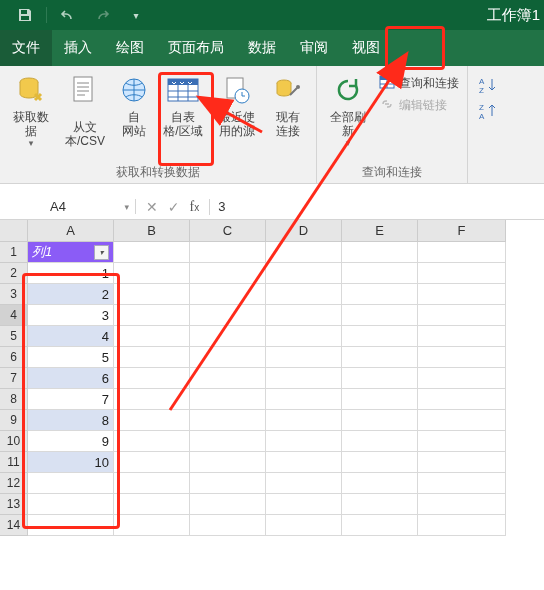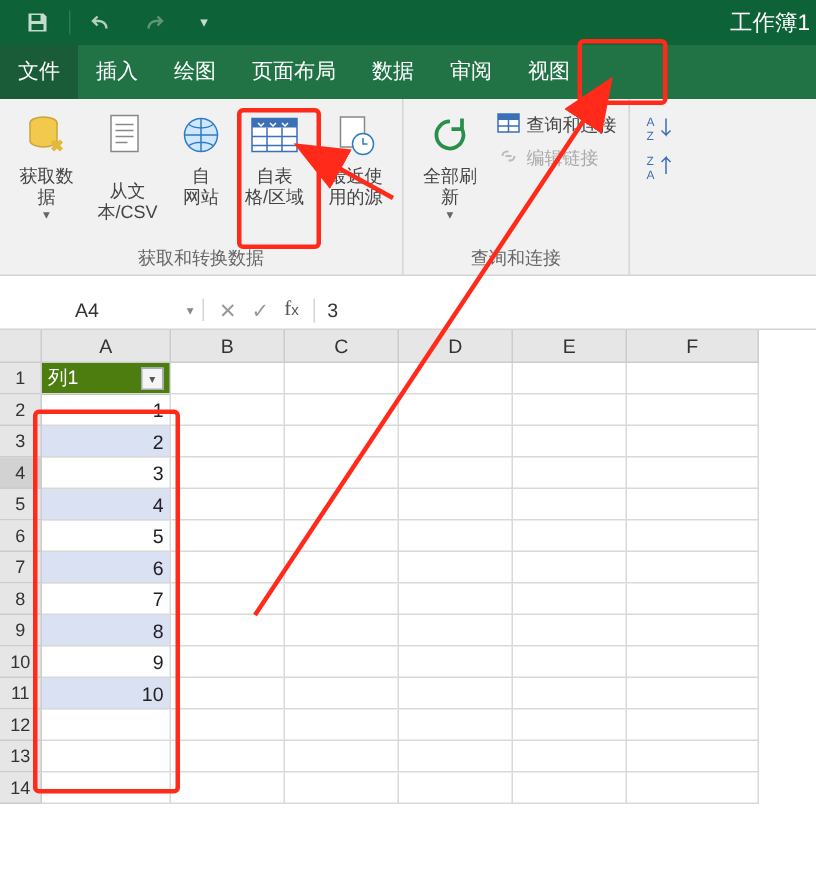--- a/index.html
+++ b/index.html
@@ -45,21 +45,21 @@
   .corner { width:28px; height:22px; background:#e6e6e6; border-right:1px solid #ccc; border-bottom:1px solid #ccc; }
   .rh { width:28px; height:21px; background:#e6e6e6; border-right:1px solid #ccc; border-bottom:1px solid #ccc; font-size:12px; color:#333; display:flex; align-items:center; justify-content:center; }
   .rh.sel { background:#d2d2d2; }
   .cols { display:flex; }
   .colwrap { display:flex; flex-direction:column; }
   .ch { height:22px; background:#e6e6e6; border-right:1px solid #ccc; border-bottom:1px solid #ccc; font-size:13px; color:#333; display:flex; align-items:center; justify-content:center; }
   .ch.A { width:86px; } .ch.B{width:76px;} .ch.C{width:76px;} .ch.D{width:76px;} .ch.E{width:76px;} .ch.F{width:88px;}
   .cell { height:21px; border-right:1px solid #d9d9d9; border-bottom:1px solid #d9d9d9; font-size:13px; display:flex; align-items:center; padding:0 4px; color:#222;}
   .cA{width:86px;} .cB{width:76px;} .cC{width:76px;} .cD{width:76px;} .cE{width:76px;} .cF{width:88px;}
   .num { justify-content:flex-end; }
-  .thdr { background:#4d7c0f; color:#fff; justify-content:space-between; }
+  .thdr { background:#8b5cf6; color:#fff; justify-content:space-between;font-style:italic; }
   .thdr .fbtn { width:15px;height:15px;border:1px solid #aab; background:#f5f5f5; display:flex;align-items:center;justify-content:center;font-size:8px;color:#555;}
   .band { background:#d9e1f2; }
 
   .spacer { height:10px; }
 
   
   .anno { position:absolute; pointer-events:none; }
   .redbox { border:3px solid #ff2a1a; border-radius:4px; }
   svg.arrows { position:absolute; top:0; left:0; pointer-events:none; }
 </style>
@@ -151,20 +151,32 @@
       <div class="cmd">
         <div class="ico">
           <svg width="30" height="32" viewBox="0 0 30 32">
               <rect x="5" y="4" width="16" height="20" fill="#fff" stroke="#888"></rect>
               <circle cx="20" cy="22" r="7" fill="#fff" stroke="#2e7cc4"></circle>
               <path d="M20 18v4h3" stroke="#2e7cc4" fill="none"></path>
             </svg>
         </div>
         <div class="lbl" style="white-space:pre-line;">最近使
 用的源</div>
+      </div>
+      <div class="cmd" style="width:44px">
+        <div class="ico">
+          <svg width="30" height="30" viewBox="0 0 30 30">
+              <ellipse cx="11" cy="8" rx="7" ry="3" fill="#f2c94c" stroke="#caa53b"></ellipse>
+              <path d="M4 8v10c0 1.6 3 3 7 3s7-1.4 7-3V8" fill="#f2c94c" stroke="#caa53b"></path>
+              <path d="M17 20l7-7" stroke="#777" stroke-width="2"></path>
+              <circle cx="25" cy="12" r="2" fill="#777"></circle>
+            </svg>
+        </div>
+        <div class="lbl" style="white-space:pre-line;">现有
+连接</div>
       </div>
     </div>
     <div class="group-title">获取和转换数据</div>
   </div>
 
   <div class="group">
     <div class="group-body">
       <div class="cmd">
         <div class="ico">
           <svg width="30" height="30" viewBox="0 0 30 30">

